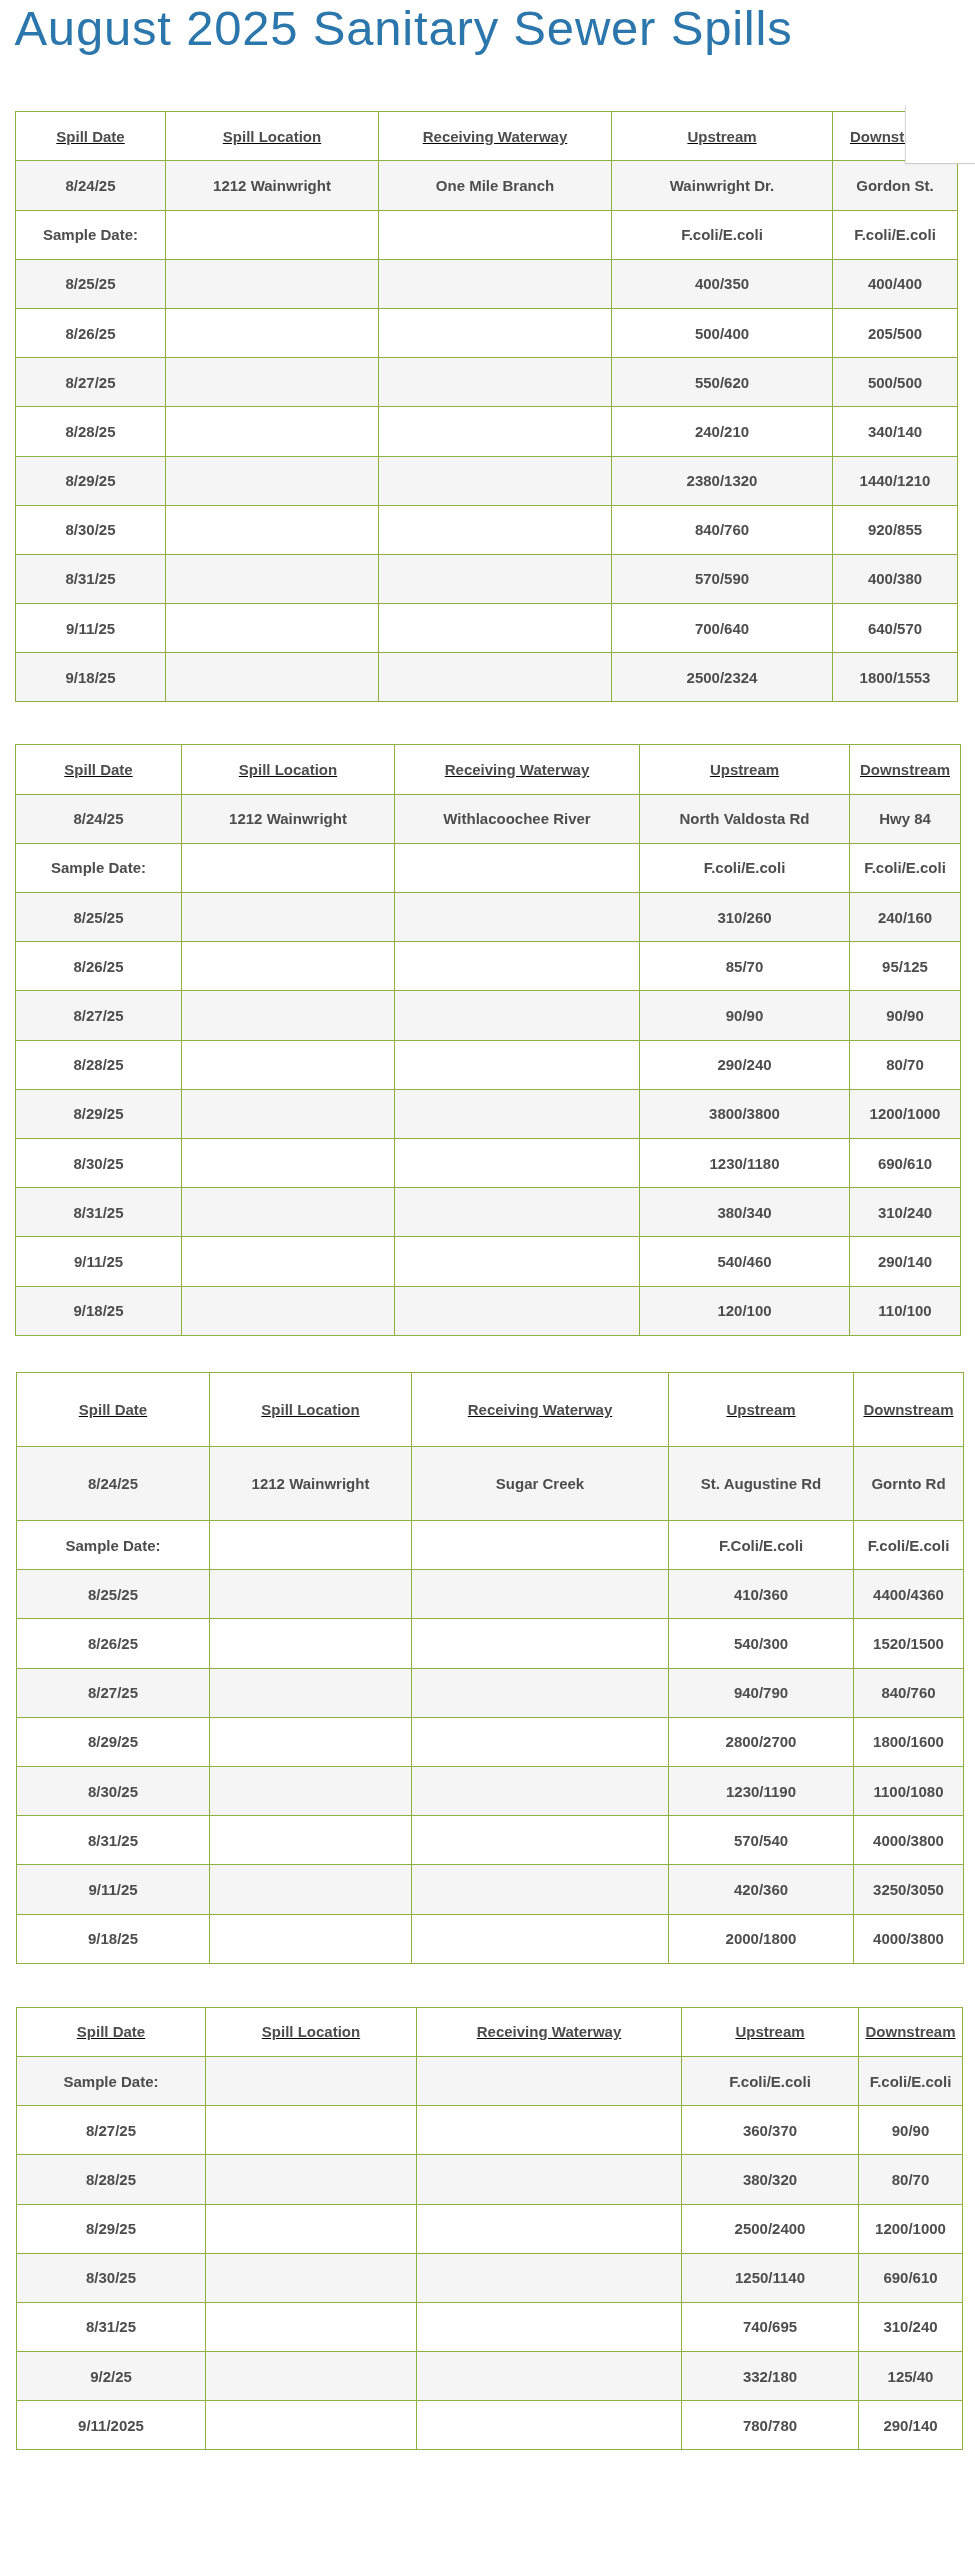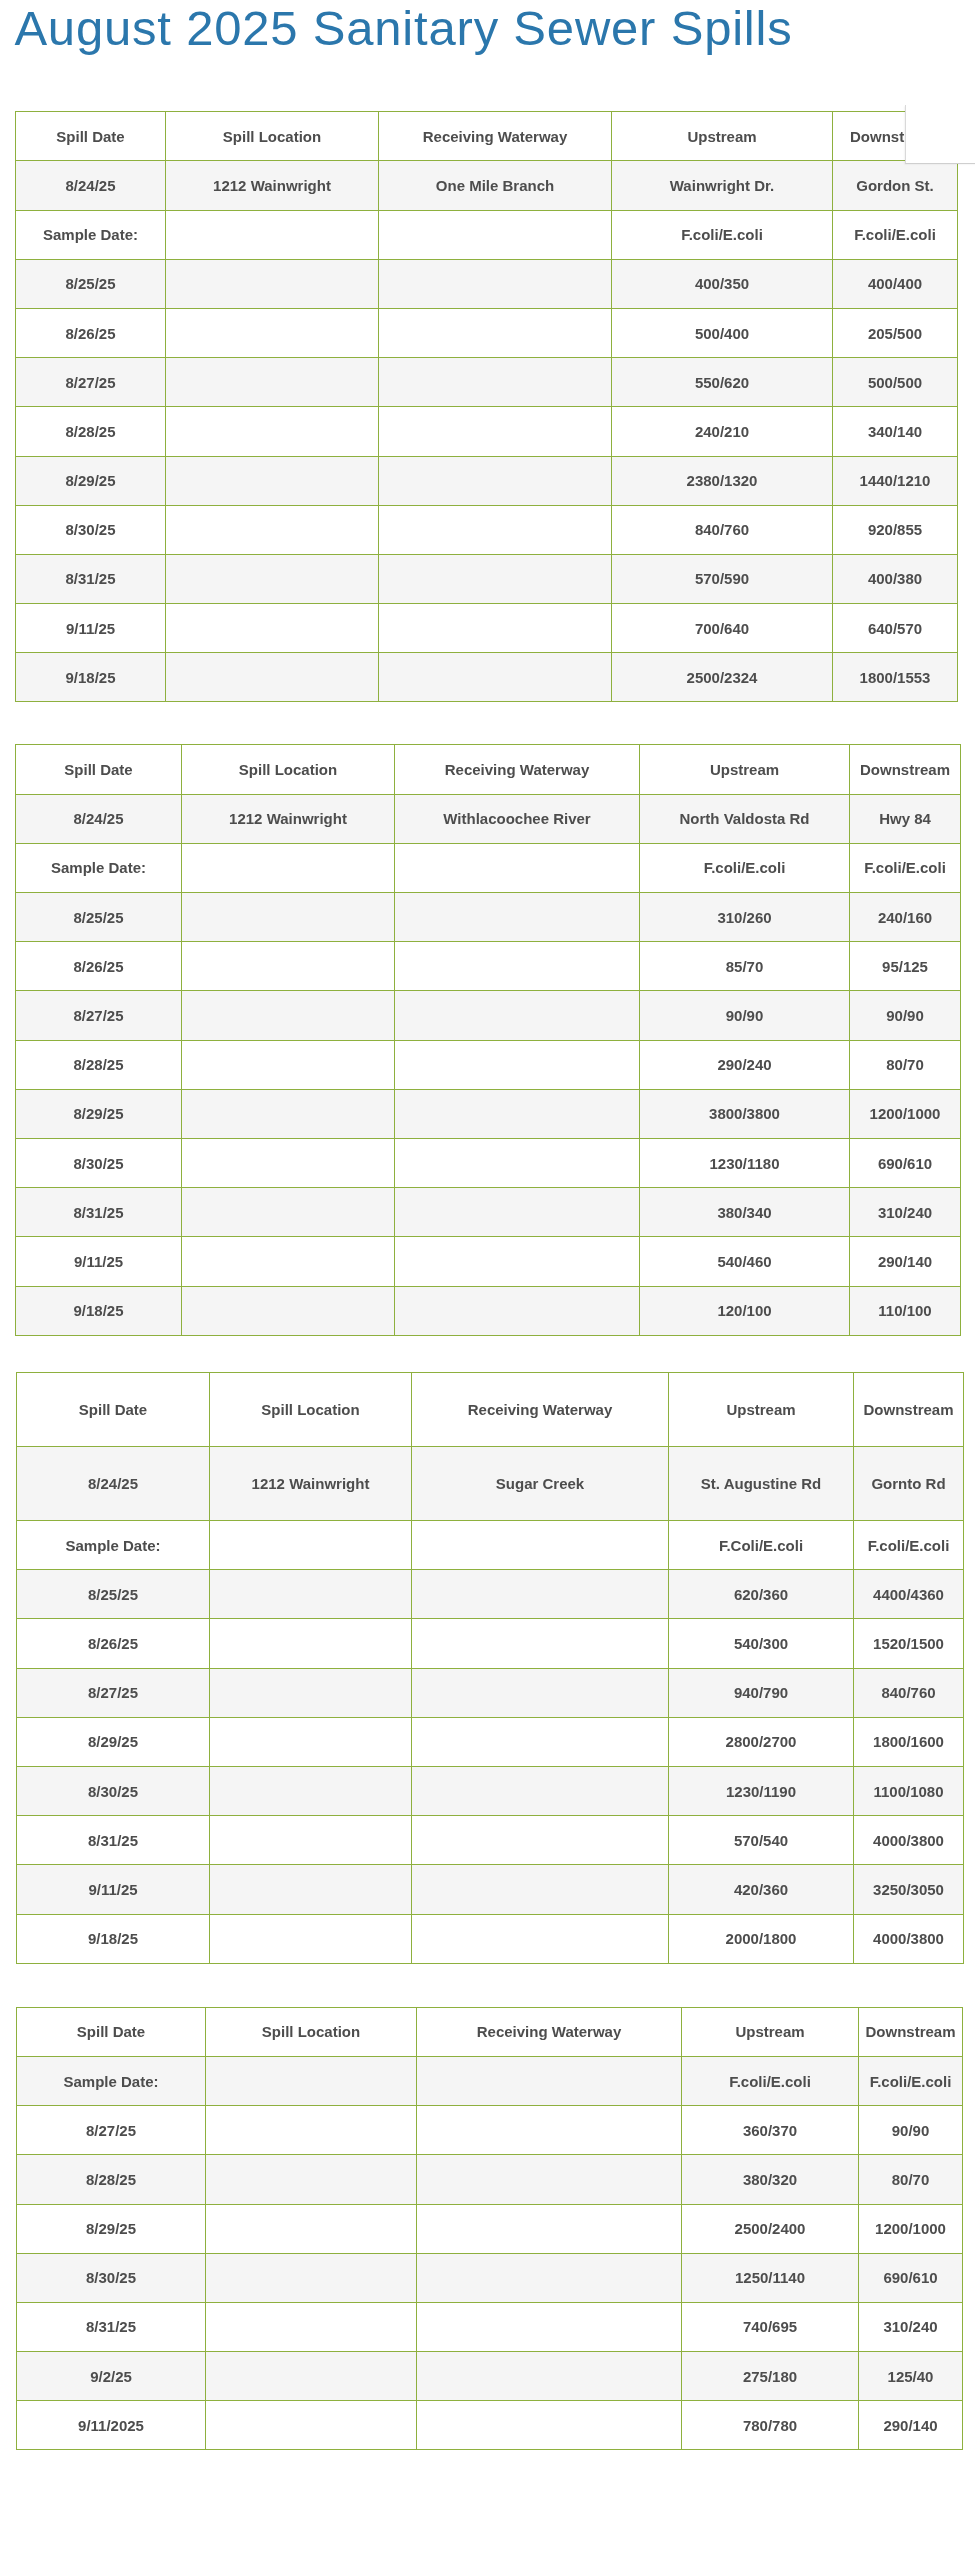--- a/index.html
+++ b/index.html
@@ -34,21 +34,21 @@
     font-size: 15px;
     font-weight: 700;
     color: #4d4d4d;
     text-align: center;
     vertical-align: middle;
     height: 45px;
     padding: 1.6px 4.8px;
     overflow: hidden;
     white-space: nowrap;
   }
-  table.spill-table thead tr { background: #ffffff; }
+  table.spill-table thead tr { background: #ffffff; text-decoration: underline; }
   table.spill-table tbody tr:nth-child(odd) { background: #f5f5f5; }
   table.spill-table tbody tr:nth-child(even) { background: #ffffff; }
 
   .t1 { margin: 58px 0 42px 15px; width: 942px; }
   .t2 { margin: 0 0 36px 15px;  width: 946px; }
   .t3 { margin: 0 0 43px 16px;  width: 947px; }
   .t4 { margin: 0 0 34px 16px;  width: 947px; }
 
   
   .t3 thead th { height: 70px; }
@@ -300,21 +300,21 @@
         <td>Sample Date:</td>
         <td></td>
         <td></td>
         <td>F.Coli/E.coli</td>
         <td>F.coli/E.coli</td>
       </tr>
       <tr>
         <td>8/25/25</td>
         <td></td>
         <td></td>
-        <td>620/360</td>
+        <td>410/360</td>
         <td>4400/4360</td>
       </tr>
       <tr>
         <td>8/26/25</td>
         <td></td>
         <td></td>
         <td>540/300</td>
         <td>1520/1500</td>
       </tr>
       <tr>
@@ -419,21 +419,21 @@
         <td>8/31/25</td>
         <td></td>
         <td></td>
         <td>740/695</td>
         <td>310/240</td>
       </tr>
       <tr>
         <td>9/2/25</td>
         <td></td>
         <td></td>
-        <td>275/180</td>
+        <td>332/180</td>
         <td>125/40</td>
       </tr>
       <tr>
         <td>9/11/2025</td>
         <td></td>
         <td></td>
         <td>780/780</td>
         <td>290/140</td>
       </tr>
     </tbody>

